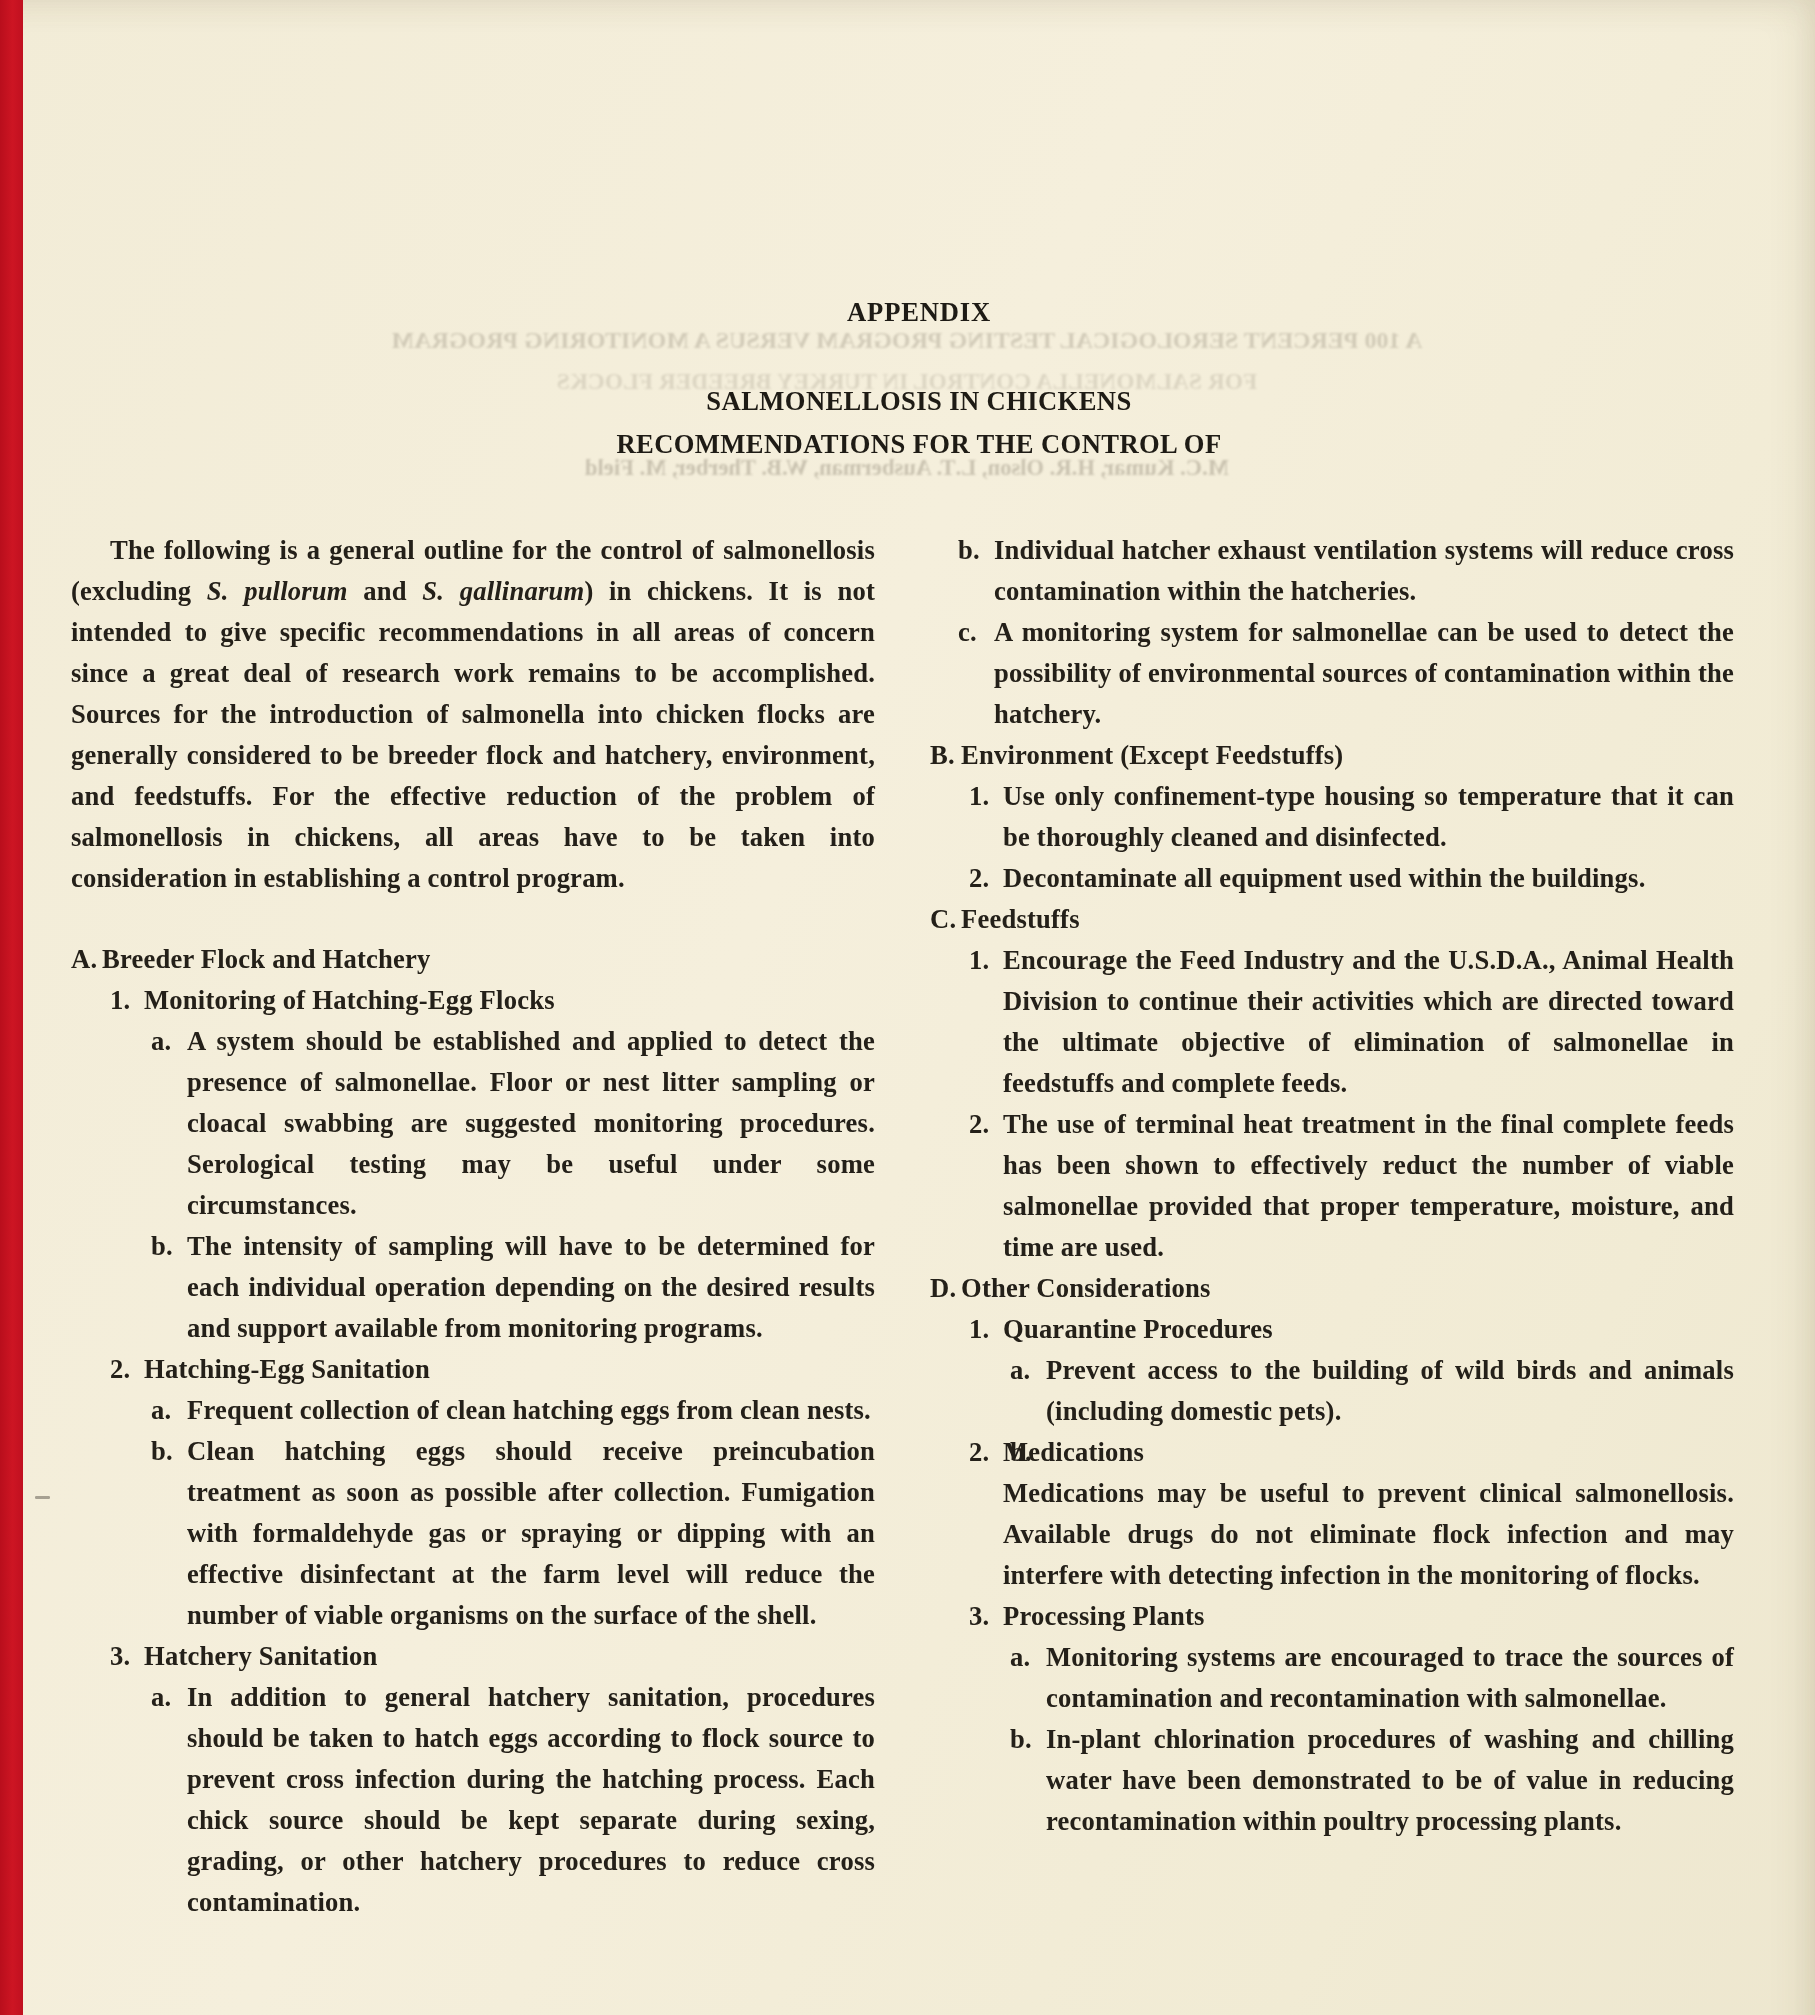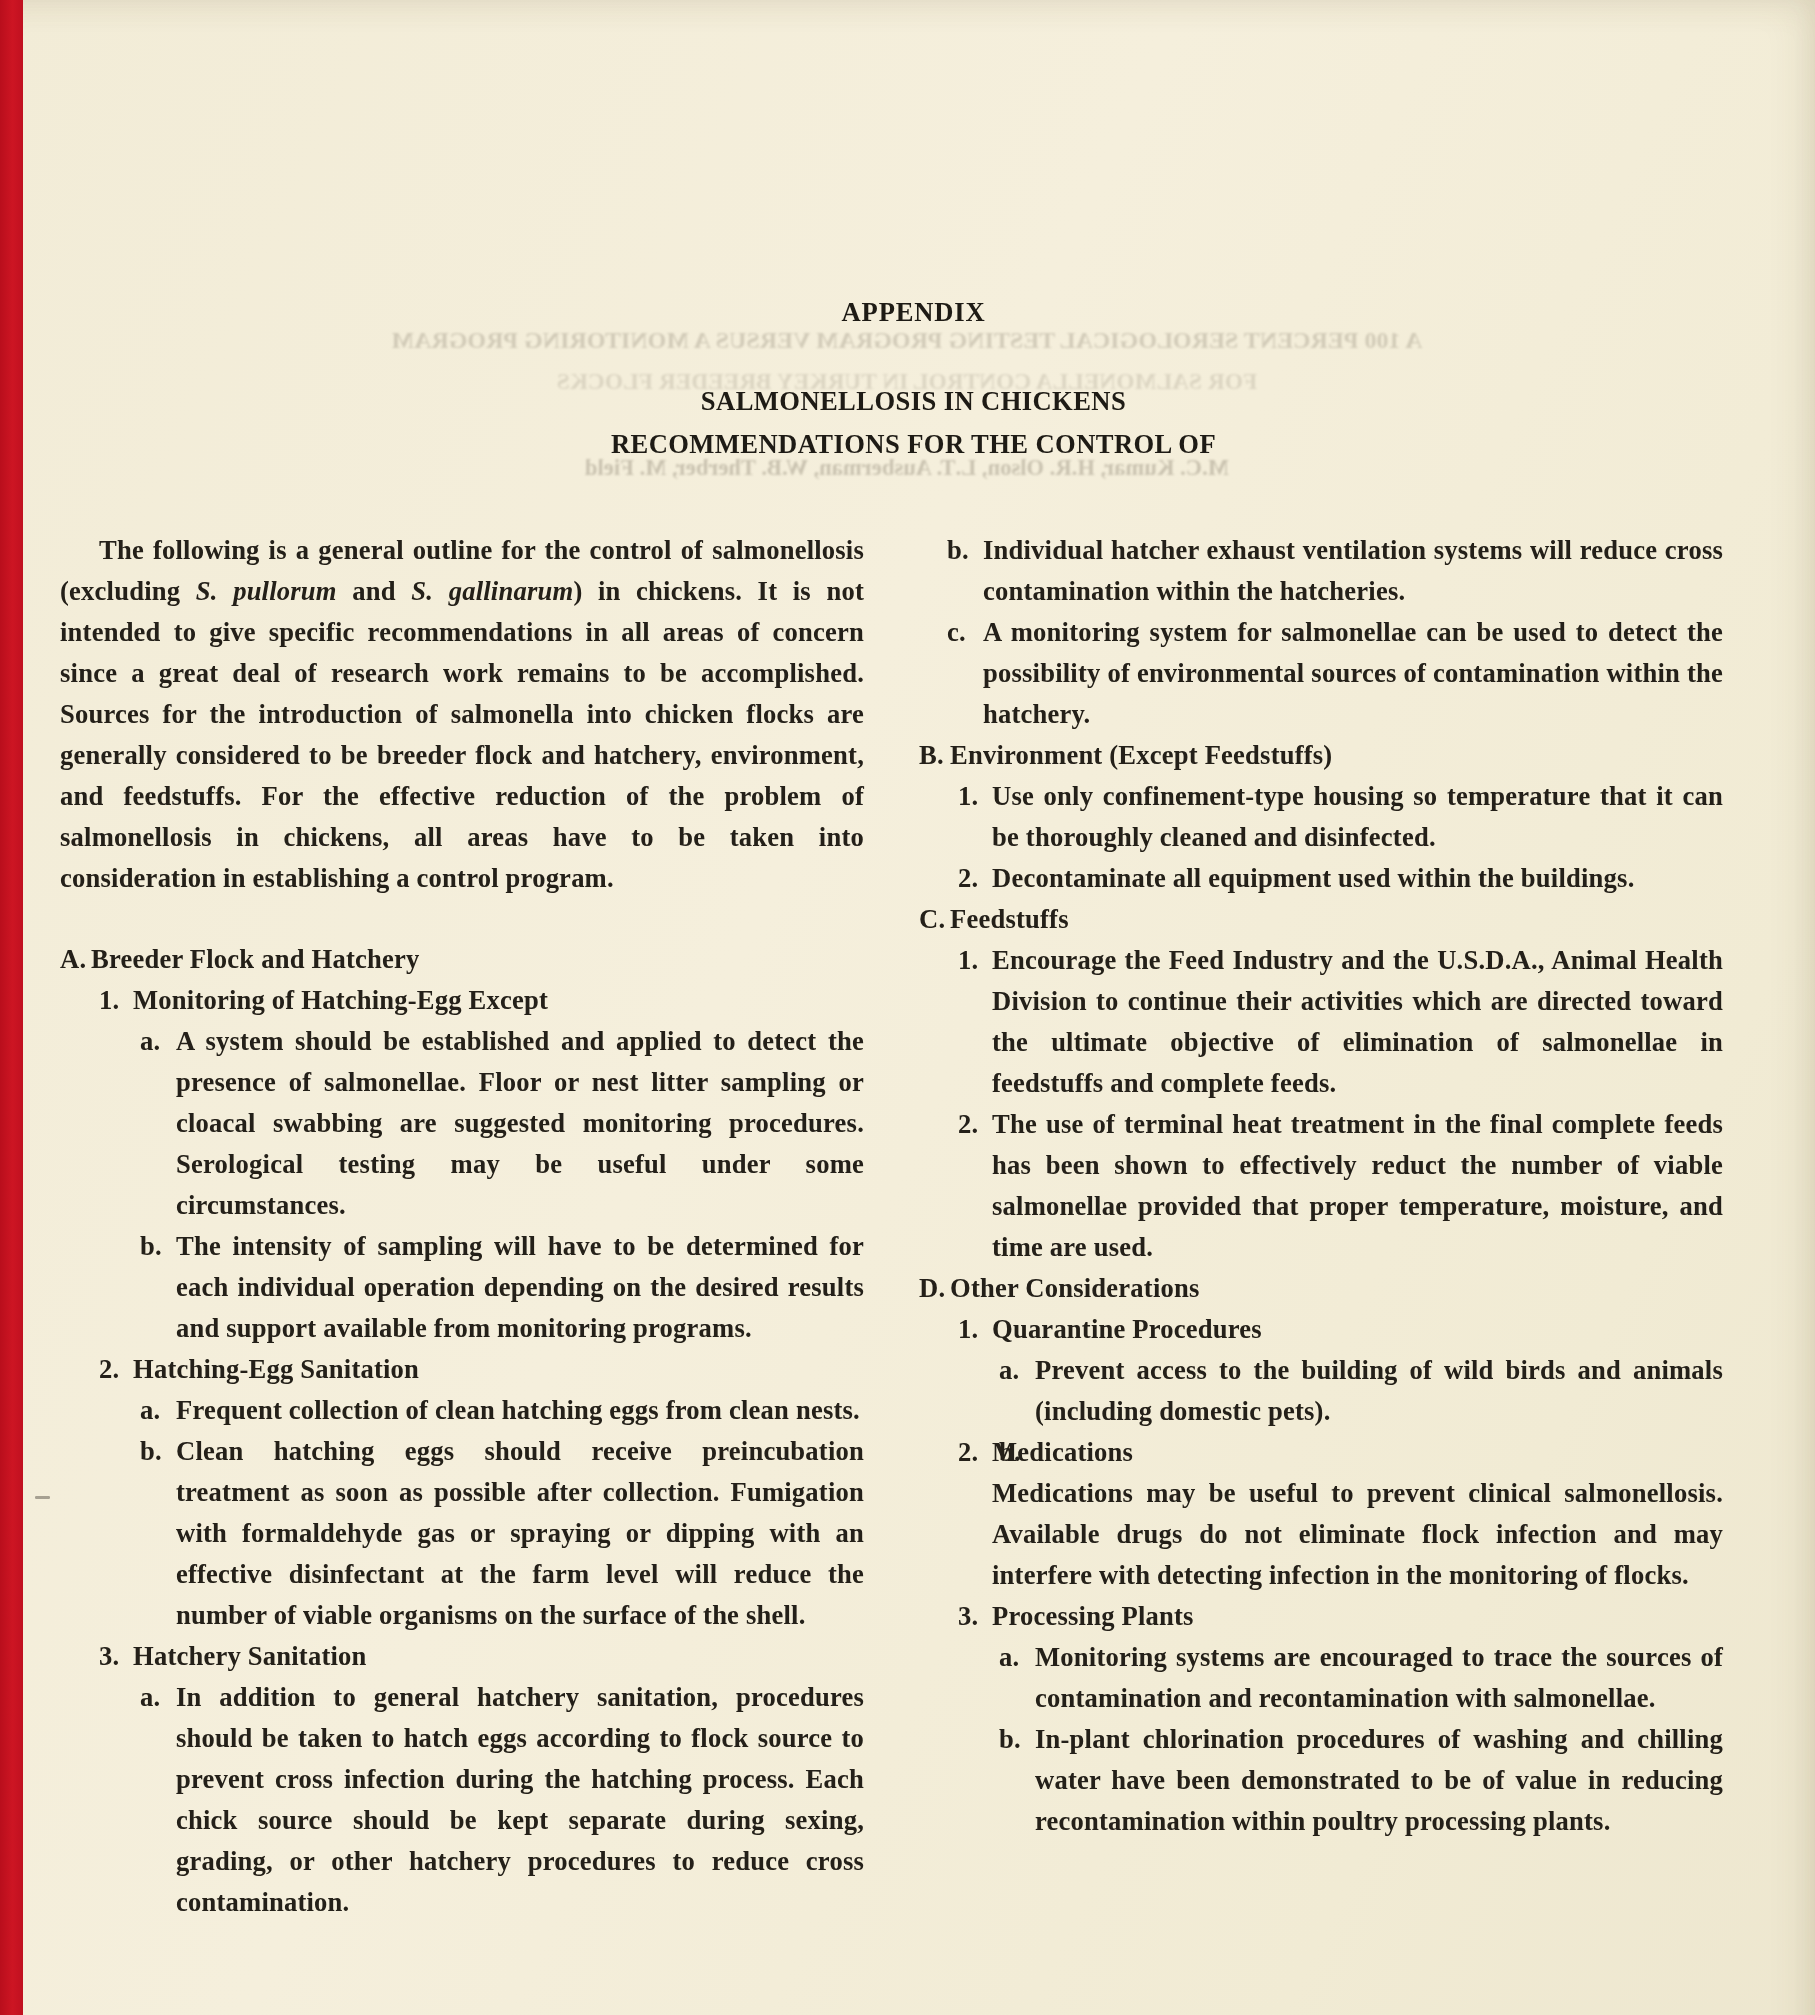--- a/index.html
+++ b/index.html
@@ -16,21 +16,21 @@
     box-shadow: inset -16px 0 36px rgba(90,70,30,0.07), inset 0 -10px 24px rgba(90,70,30,0.06), inset 0 12px 28px rgba(120,100,50,0.05);
     color: #221f19;
   }
   
   .red-left {
     position: absolute; left: 0; top: 0; width: 23.4px; height: 100%;
     background: linear-gradient(90deg, #b90e1c, #cd1523 55%, #c01020);
   }
   
   .content {
-    position: absolute; left: 60px; right: 48px; top: 298px;
+    position: absolute; left: 71px; right: 48px; top: 298px;
   }
   .h-appendix {
     margin: 0; text-align: center;
     font-size: 26.6px; font-weight: 700; line-height: 28px;
     letter-spacing: 0.8px; color: #1e1b15;
   }
   .h-title {
     margin: 54px 0 0 0; text-align: center;
     font-size: 26.6px; font-weight: 700; line-height: 43px;
     letter-spacing: 0.4px; color: #1e1b15;
@@ -89,21 +89,21 @@
     <h2 class="h-title">
       <span class="tline">SALMONELLOSIS IN CHICKENS</span>
       <span class="tline">RECOMMENDATIONS FOR THE CONTROL OF</span>
     </h2>
 
     <div class="columns">
       <div class="col col-left">
         <p class="intro"><span>The following is a general outline for the control of salmonellosis (excluding </span><i>S. pullorum</i><span> and </span><i>S. gallinarum</i><span>) in chickens. It is not intended to give specific recommendations in all areas of concern since a great deal of research work remains to be accomplished. Sources for the introduction of salmonella into chicken flocks are generally considered to be breeder flock and hatchery, environment, and feedstuffs. For the effective reduction of the problem of salmonellosis in chickens, all areas have to be taken into consideration in establishing a control program.</span></p>
         <div id="left-blocks">
             <div class="block lvl1"><span class="lbl">A.</span><span class="txt">Breeder Flock and Hatchery</span></div>
-            <div class="block lvl2"><span class="lbl">1.</span><span class="txt">Monitoring of Hatching-Egg Except</span></div>
+            <div class="block lvl2"><span class="lbl">1.</span><span class="txt">Monitoring of Hatching-Egg Flocks</span></div>
             <div class="block lvl3"><span class="lbl">a.</span><span class="txt">A system should be established and applied to detect the presence of salmonellae. Floor or nest litter sampling or cloacal swabbing are suggested monitoring procedures. Serological testing may be useful under some circumstances.</span></div>
             <div class="block lvl3"><span class="lbl">b.</span><span class="txt">The intensity of sampling will have to be determined for each individual operation depending on the desired results and support available from monitoring programs.</span></div>
             <div class="block lvl2"><span class="lbl">2.</span><span class="txt">Hatching-Egg Sanitation</span></div>
             <div class="block lvl3"><span class="lbl">a.</span><span class="txt">Frequent collection of clean hatching eggs from clean nests.</span></div>
             <div class="block lvl3"><span class="lbl">b.</span><span class="txt">Clean hatching eggs should receive preincubation treatment as soon as possible after collection. Fumigation with formaldehyde gas or spraying or dipping with an effective disinfectant at the farm level will reduce the number of viable organisms on the surface of the shell.</span></div>
             <div class="block lvl2"><span class="lbl">3.</span><span class="txt">Hatchery Sanitation</span></div>
             <div class="block lvl3"><span class="lbl">a.</span><span class="txt">In addition to general hatchery sanitation, procedures should be taken to hatch eggs according to flock source to prevent cross infection during the hatching process. Each chick source should be kept separate during sexing, grading, or other hatchery procedures to reduce cross contamination.</span></div>
           </div>
       </div>
       <div class="col col-right">

